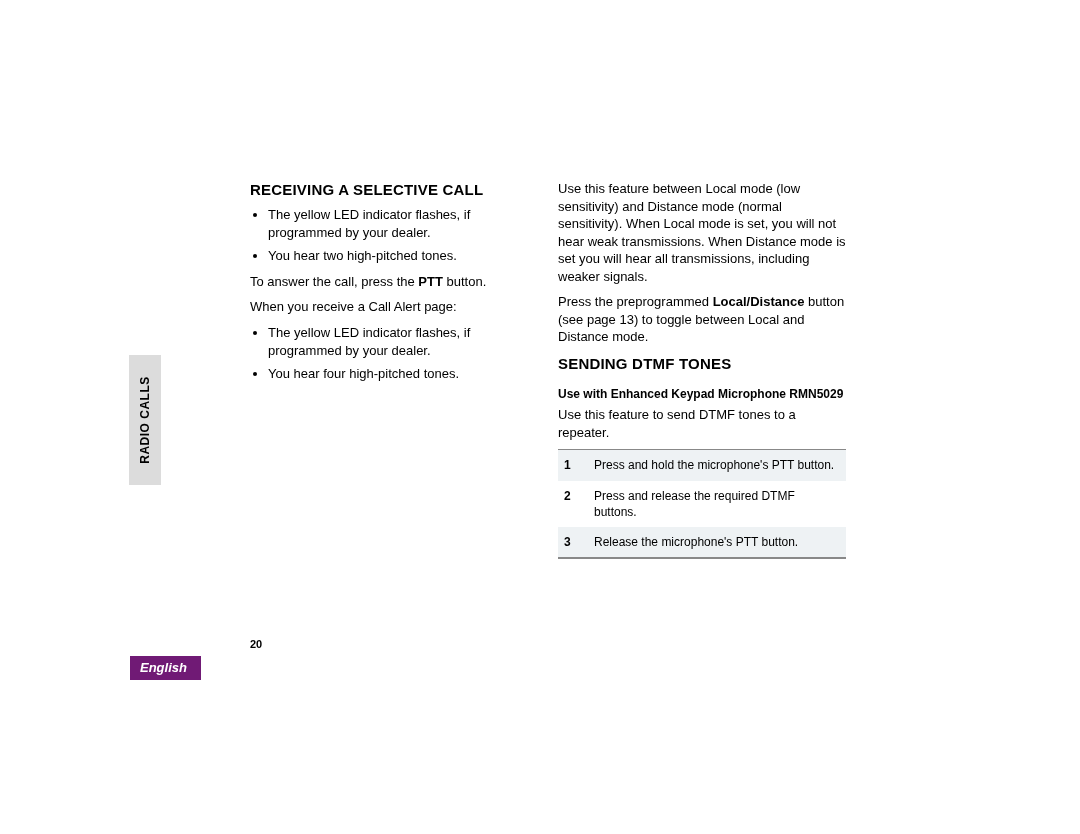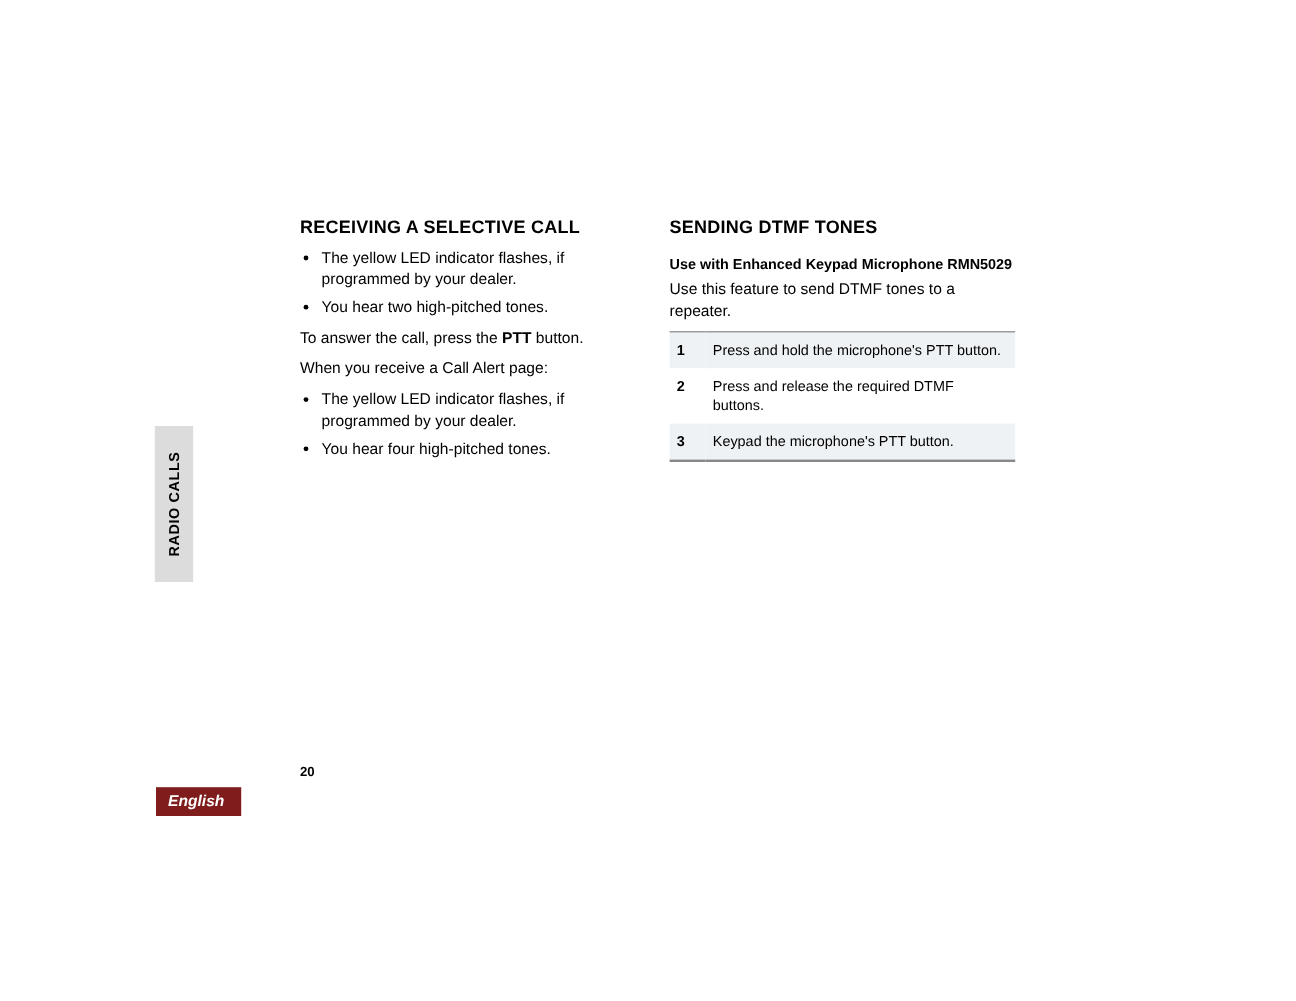--- a/index.html
+++ b/index.html
@@ -84,21 +84,21 @@
     top: 638px;
     width: 720px;
   }
   .pagenum {
     font-size: 11px;
     font-weight: bold;
     margin-left: 120px;
   }
   .lang {
     display: inline-block;
-    background: #7f1d1d;
+    background: #701a75;
     color: #fff;
     font-weight: bold;
     font-style: italic;
     font-size: 13px;
     padding: 4px 14px 5px 10px;
     margin-top: 6px;
   }
   b { font-weight: bold; }
 </style>
 </head>
@@ -119,38 +119,40 @@
       <p><span>To answer the call, press the </span><b>PTT</b><span> button.</span></p>
 
       <p>When you receive a Call Alert page:</p>
       <ul>
         <li>The yellow LED indicator flashes, if programmed by your dealer.</li>
         <li>You hear four high-pitched tones.</li>
       </ul>
     </div>
 
     <div class="col">
+      <p>Use this feature between Local mode (low sensitivity) and Distance mode (normal sensitivity). When Local mode is set, you will not hear weak transmissions. When Distance mode is set you will hear all transmissions, including weaker signals.</p>
+      <p><span>Press the preprogrammed </span><b>Local/Distance</b><span> button (see page 13) to toggle between Local and Distance mode.</span></p>
 
       <h2>SENDING DTMF TONES</h2>
       <p class="subhead">Use with Enhanced Keypad Microphone RMN5029</p>
       <p>Use this feature to send DTMF tones to a repeater.</p>
 
       <table class="steps">
         <tbody>
             <tr>
           <td class="num">1</td>
           <td>Press and hold the microphone's PTT button.</td>
         </tr>
         <tr>
           <td class="num">2</td>
           <td>Press and release the required DTMF buttons.</td>
         </tr>
         <tr>
           <td class="num">3</td>
-          <td>Keypad the microphone's PTT button.</td>
+          <td>Release the microphone's PTT button.</td>
         </tr>
       </tbody>
         </table>
     </div>
   </div>
 </div>
 
 <div class="footer">
   <div class="pagenum">20</div>
   <div class="lang">English</div>

